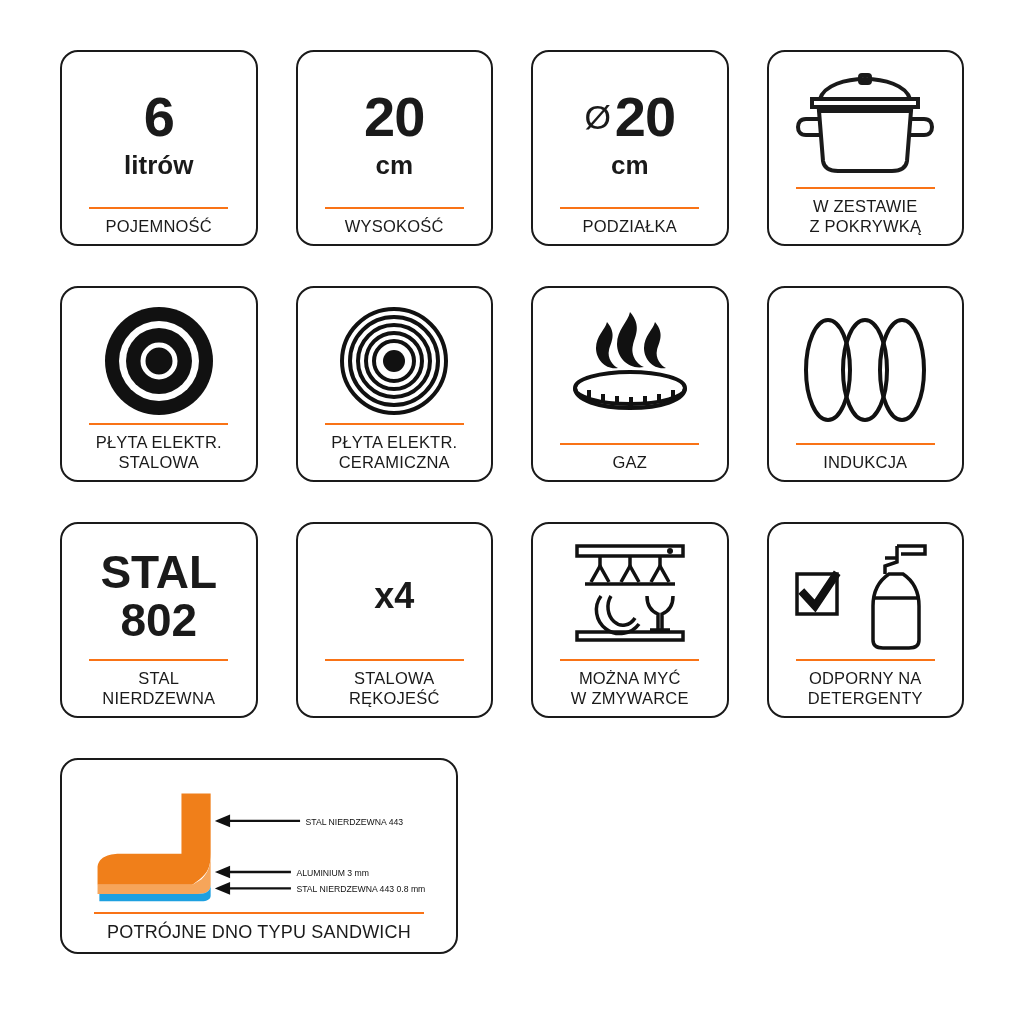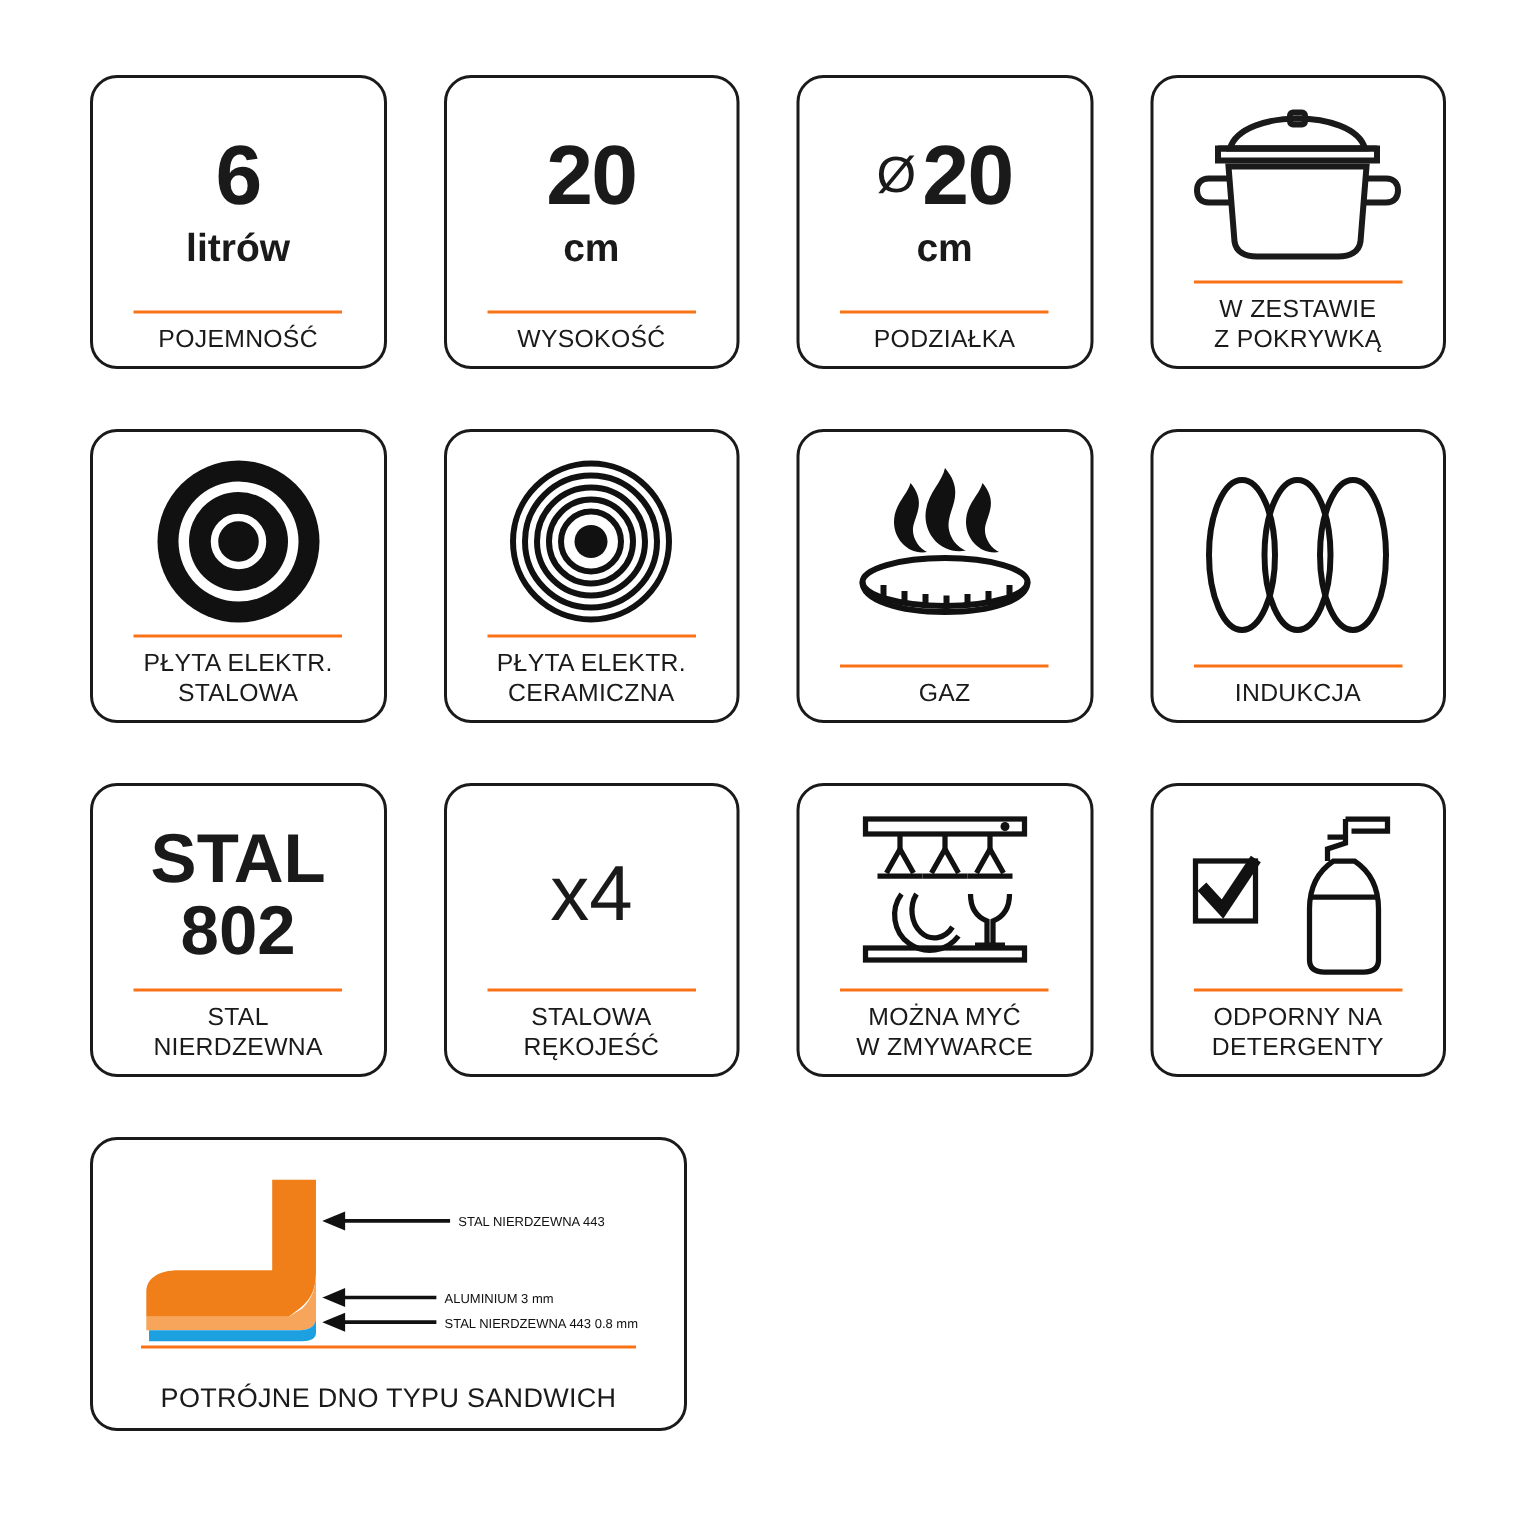--- a/index.html
+++ b/index.html
@@ -70,27 +70,27 @@
     display:flex;
     flex-direction:column;
     align-items:center;
     justify-content:center;
   }
   .diamrow{display:flex;align-items:center;justify-content:center;gap:4px;}
   .diamsym{font-size:34px;font-weight:400;}
   .aisi{
     font-size:46px;font-weight:700;line-height:1.05;text-align:center;
   }
-  .x4{font-size:52px;font-weight:400;}
+  .x4{font-size:36px;font-weight:700;}
   svg{display:block;}
   
   .card.wide{
     width:398px;
   }
-  .card.wide .label{width:88%;font-size:18px;padding-top:23px;}
+  .card.wide .label{width:88%;font-size:18px;padding-top:8px;}
   .sand-wrap{width:100%;display:flex;align-items:center;justify-content:center;}
   .tiny{font-size:9.5px;}
 </style>
 </head>
 <body>
 
 <div class="grid">
 
   <div class="row">
 

